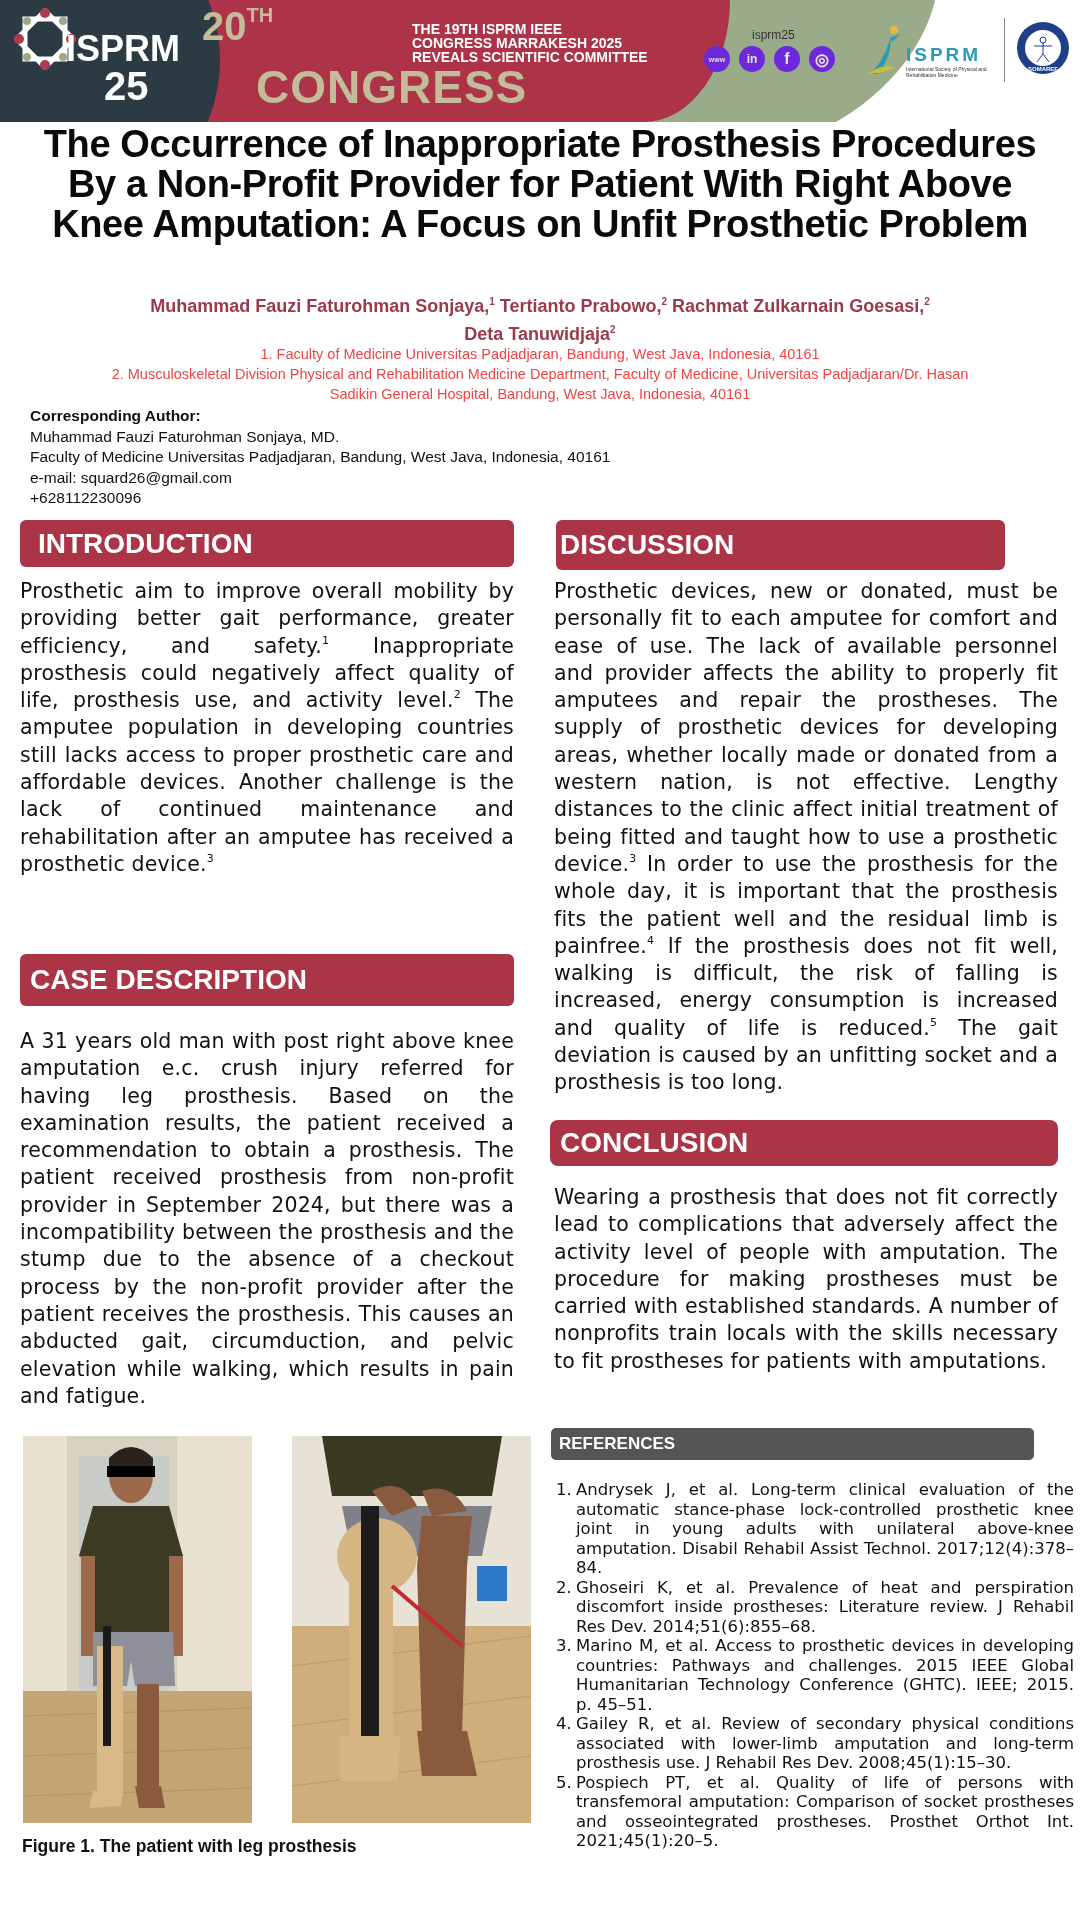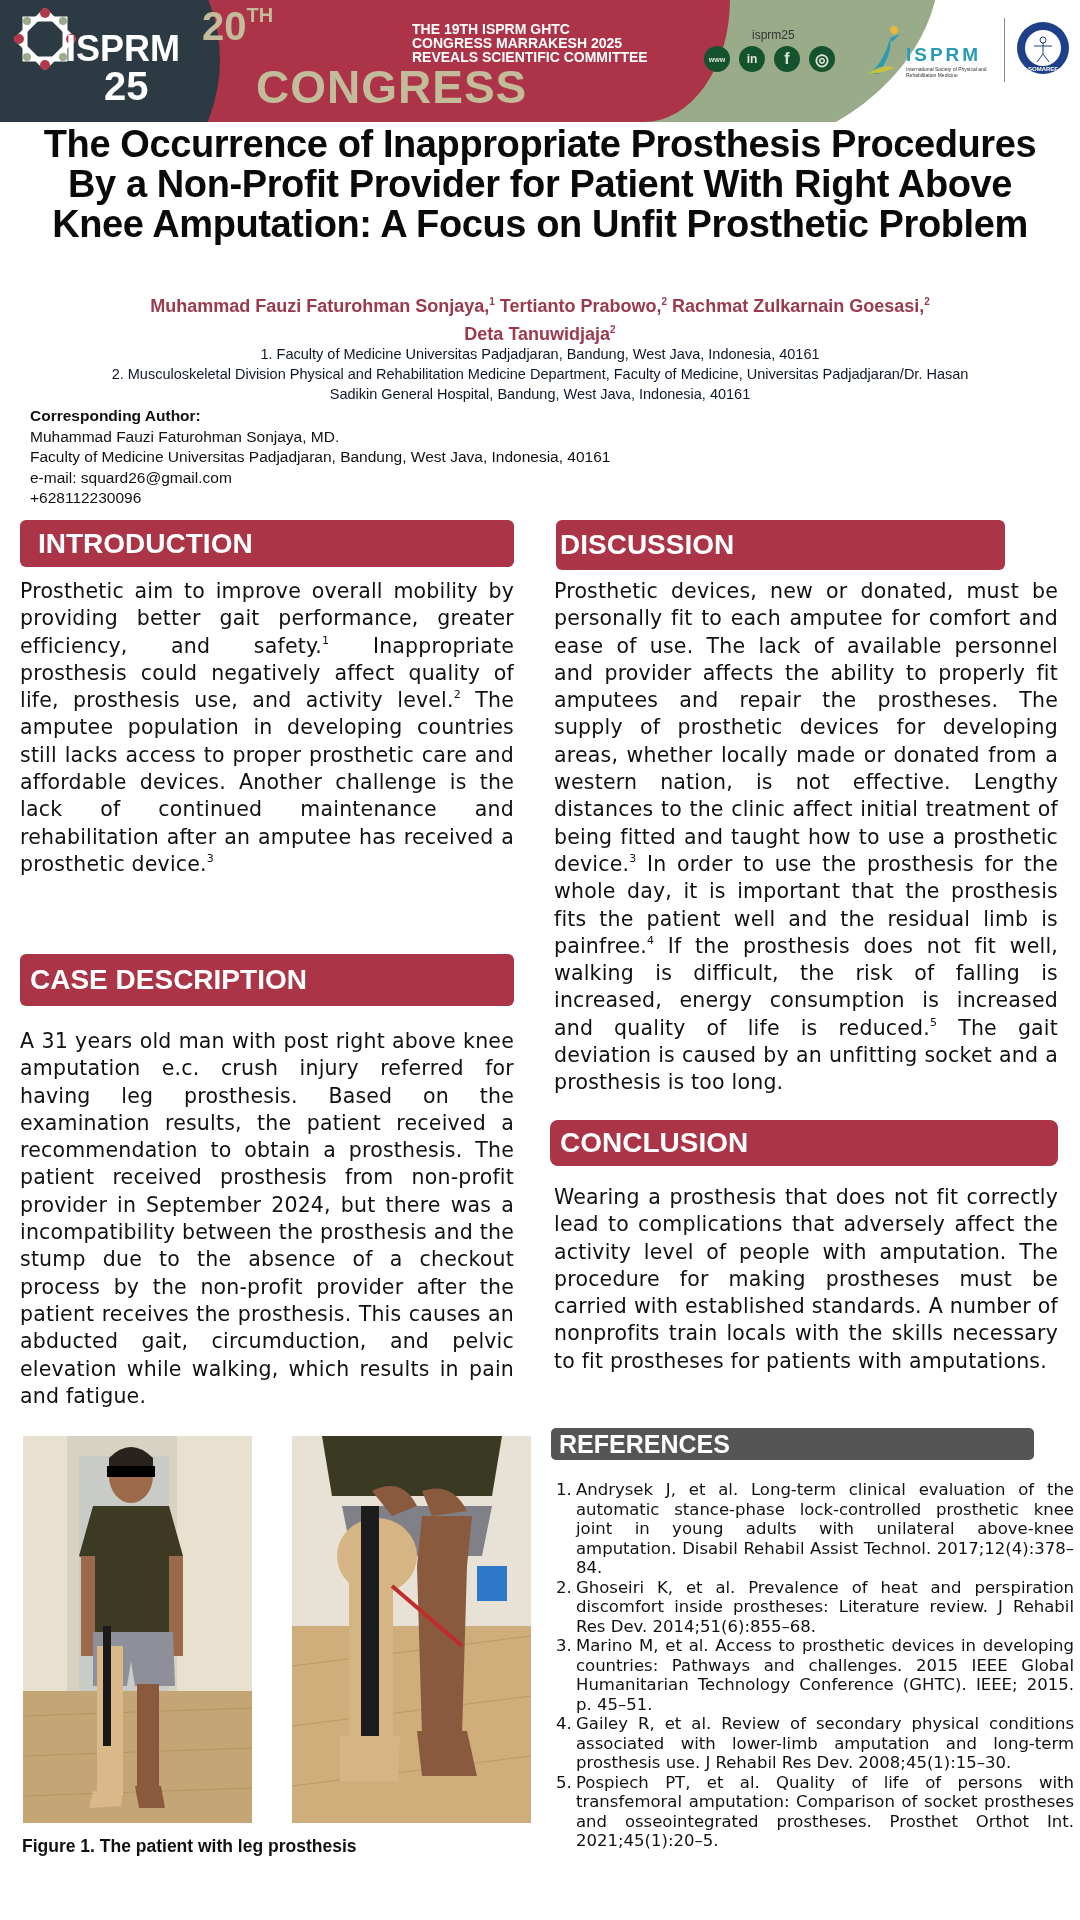--- a/index.html
+++ b/index.html
@@ -19,41 +19,41 @@
   .logo-25 { position: absolute; left: 104px; top: 64px; font: bold 40px "Liberation Sans", sans-serif; color: #fff; }
 
   .wc-19 { position: absolute; left: 202px; top: 4px; font: bold 40px "Liberation Sans", sans-serif; color: #c3bc9a; }
   .wc-19 sup { font-size: 20px; vertical-align: 18px; }
   .wc-world { position: absolute; left: 256px; top: 22px; font: bold 46px "Liberation Sans", sans-serif; color: #c3bc9a; letter-spacing: 1px; }
   .wc-congress { position: absolute; left: 256px; top: 60px; font: bold 46px "Liberation Sans", sans-serif; color: #c3bc9a; letter-spacing: 1px; }
   .wc-tagline { position: absolute; left: 412px; top: 22px; font: bold 14px "Liberation Sans", sans-serif; color: #ffffff; line-height: 14px; width: 280px; }
 
   .social-handle { position: absolute; left: 752px; top: 28px; font: 12px "Liberation Sans", sans-serif; color: #333; }
   .social-row { position: absolute; left: 704px; top: 46px; display: flex; gap: 9px; }
-  .social-icon { width: 26px; height: 26px; border-radius: 50%; background: #14532d; color: #dfe4d6; font: bold 12px "Liberation Sans", sans-serif; display: flex; align-items: center; justify-content: center; text-align: right; }
+  .social-icon { width: 26px; height: 26px; border-radius: 50%; background: #6d28d9; color: #dfe4d6; font: bold 12px "Liberation Sans", sans-serif; display: flex; align-items: center; justify-content: center; text-align: right; }
 
   .isprm-logo { position: absolute; left: 866px; top: 24px; width: 150px; height: 60px; }
   .isprm-logo .swoosh { position: absolute; left: 0; top: 0; width: 40px; height: 52px; }
   .isprm-logo .name { position: absolute; left: 40px; top: 20px; font: bold 19px "Liberation Sans", sans-serif; color: #2a9bb5; letter-spacing: 3px; }
   .isprm-logo .sub { position: absolute; left: 40px; top: 42px; font: 5px "Liberation Sans", sans-serif; color: #333; line-height: 6px; width: 90px; }
   .banner-divider { position: absolute; left: 1004px; top: 18px; width: 1px; height: 64px; background: #8a8a8a; }
   .somaref { position: absolute; left: 1015px; top: 20px; width: 56px; height: 56px; }
 
   
   .title { position: absolute; left: 40px; top: 124px; width: 1000px; text-align: center; font: bold 38px "Liberation Sans", sans-serif; line-height: 40px; color: #0a0a0a; letter-spacing: -0.4px; }
   .authors { position: absolute; left: 80px; top: 290px; width: 920px; text-align: center; font: bold 18px "Liberation Sans", sans-serif; line-height: 24px; color: #9b3a4d; }
   .authors sup { font-size: 10px; }
-  .affils { position: absolute; left: 90px; top: 344px; width: 900px; text-align: center; font: 14.5px "Liberation Sans", sans-serif; line-height: 20px; color: #0f172a; }
+  .affils { position: absolute; left: 90px; top: 344px; width: 900px; text-align: center; font: 14.5px "Liberation Sans", sans-serif; line-height: 20px; color: #ef4444; }
 
   .corr { position: absolute; left: 30px; top: 406px; width: 720px; font: 15.5px "Liberation Sans", sans-serif; line-height: 20.5px; color: #111; }
   .corr .label { font-weight: bold; }
 
   
   .sec-header { position: absolute; background: #ab3447; border-radius: 6px; color: #fff; font: bold 28px "Liberation Sans", sans-serif; padding-left: 18px; display: flex; align-items: center; }
-  .sec-header.gray { background: #555555; font-size: 25px; padding-left: 8px; border-radius: 5px; }
+  .sec-header.gray { background: #555555; font-size: 17px; padding-left: 8px; border-radius: 5px; }
   .body-text { position: absolute; font: 20.5px "DejaVu Sans", sans-serif; line-height: 27.3px; text-align: justify; color: #111; letter-spacing: 0.2px; }
   .body-text sup { font-size: 11px; vertical-align: 9px; line-height: 0; }
 
   .refs { position: absolute; left: 556px; top: 1480px; width: 518px; font: 16.5px "DejaVu Sans", sans-serif; line-height: 19.5px; color: #111; text-align: justify; }
   .ref { display: flex; }
   .ref .num { width: 20px; flex: none; text-align: left; }
   .ref .txt { flex: 1; }
 
   
   .photo { position: absolute; overflow: hidden; }
@@ -82,21 +82,21 @@
       <circle cx="18" cy="-18" r="4" fill="#9aab8a"></circle>
       <circle cx="-18" cy="18" r="4" fill="#9aab8a"></circle>
     </g>
   </svg>
   <div class="logo-isprm">ISPRM</div>
   <div class="logo-25">25</div>
 
   <div class="wc-19"><span>20</span><sup>TH</sup></div>
   <div class="wc-congress">CONGRESS</div>
   <div class="wc-tagline">
-    <div>THE 19TH ISPRM GHTC</div>
+    <div>THE 19TH ISPRM IEEE</div>
     <div>CONGRESS MARRAKESH 2025</div>
     <div>REVEALS SCIENTIFIC COMMITTEE</div>
   </div>
 
   <div class="social-handle">isprm25</div>
   <div class="social-row">
     <div class="social-icon" style="font-size:7px">www</div>
     <div class="social-icon">in</div>
     <div class="social-icon" style="font-size:16px">f</div>
     <div class="social-icon" style="font-size:16px">◎</div>

